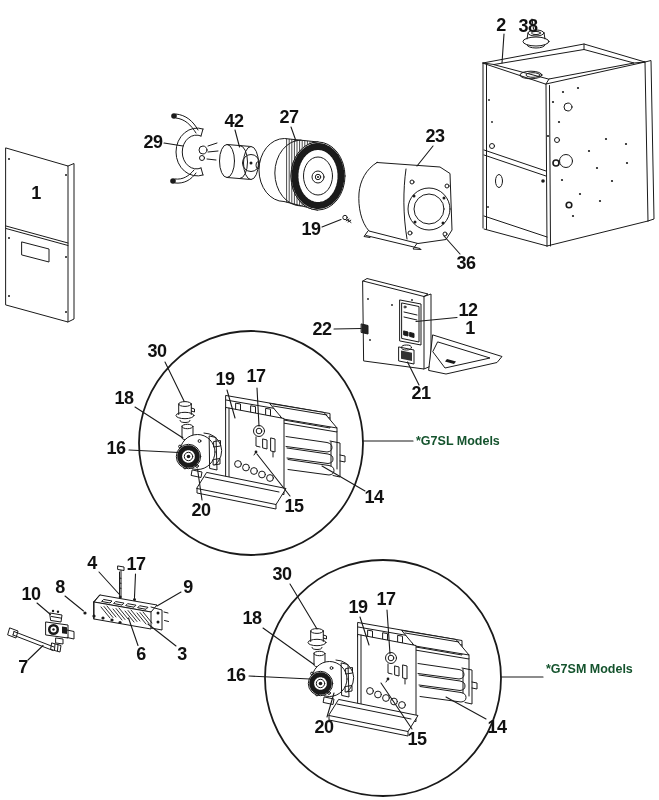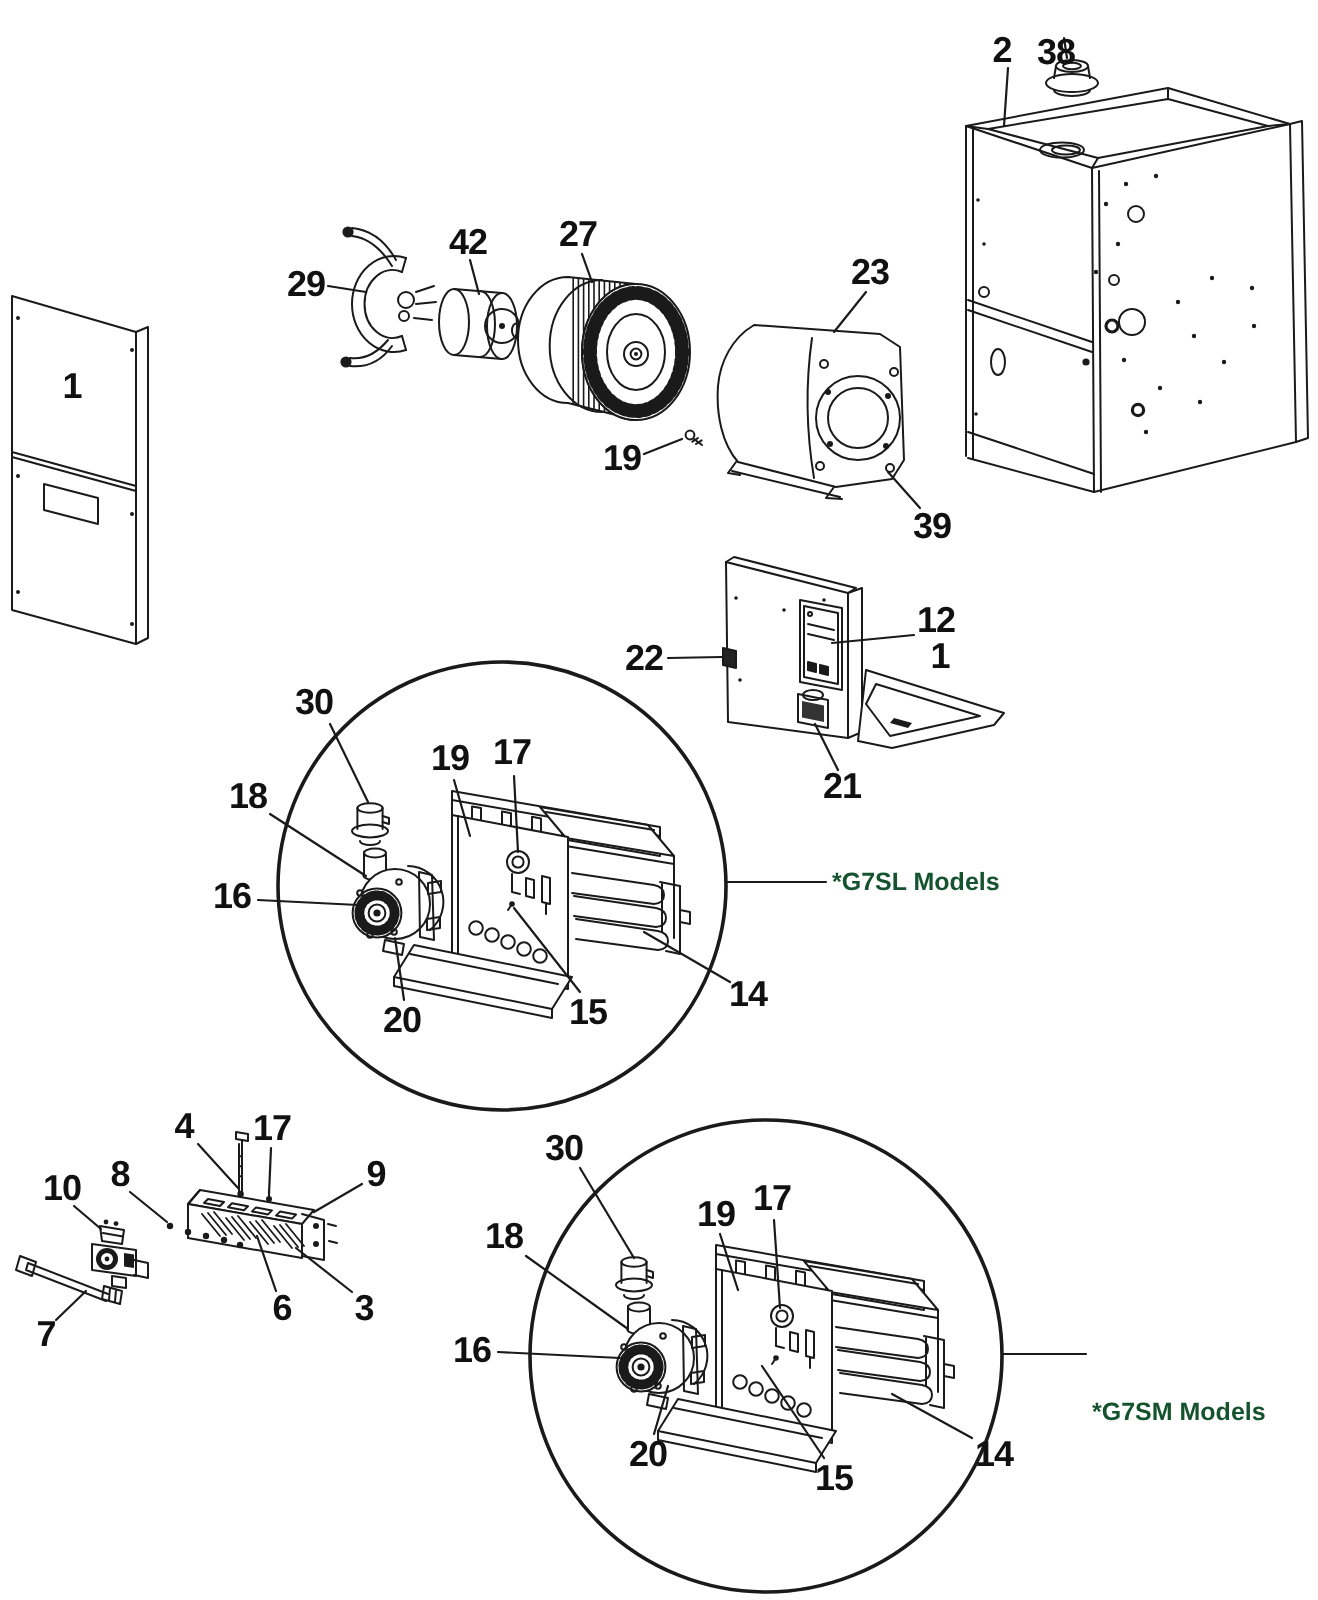--- a/index.html
+++ b/index.html
@@ -326,21 +326,21 @@
 </svg>
 
 <div class="co" style="left:36px;top:193px">1</div>
 <div class="co" style="left:501px;top:25px">2</div>
 <div class="co" style="left:528px;top:26px">38</div>
 <div class="co" style="left:153px;top:142px">29</div>
 <div class="co" style="left:234px;top:121px">42</div>
 <div class="co" style="left:289px;top:117px">27</div>
 <div class="co" style="left:311px;top:229px">19</div>
 <div class="co" style="left:435px;top:136px">23</div>
-<div class="co" style="left:466px;top:263px">39</div>
+<div class="co" style="left:466px;top:263px">36</div>
 <div class="co" style="left:322px;top:329px">22</div>
 <div class="co" style="left:468px;top:310px">12</div>
 <div class="co" style="left:470px;top:328px">1</div>
 <div class="co" style="left:421px;top:393px">21</div>
 
 <div class="co" style="left:157px;top:351px">30</div>
 <div class="co" style="left:124px;top:398px">18</div>
 <div class="co" style="left:116px;top:448px">16</div>
 <div class="co" style="left:225px;top:379px">19</div>
 <div class="co" style="left:256px;top:376px">17</div>
@@ -360,15 +360,15 @@
 <div class="co" style="left:282px;top:574px">30</div>
 <div class="co" style="left:252px;top:618px">18</div>
 <div class="co" style="left:236px;top:675px">16</div>
 <div class="co" style="left:358px;top:607px">19</div>
 <div class="co" style="left:386px;top:599px">17</div>
 <div class="co" style="left:324px;top:727px">20</div>
 <div class="co" style="left:417px;top:739px">15</div>
 <div class="co" style="left:497px;top:727px">14</div>
 
 <div class="model-label" style="left:416px;top:441px">*G7SL Models</div>
-<div class="model-label" style="left:546px;top:706px">*G7SM Models</div>
+<div class="model-label" style="left:546px;top:669px">*G7SM Models</div>
 
 </div>
 
 </body></html>

